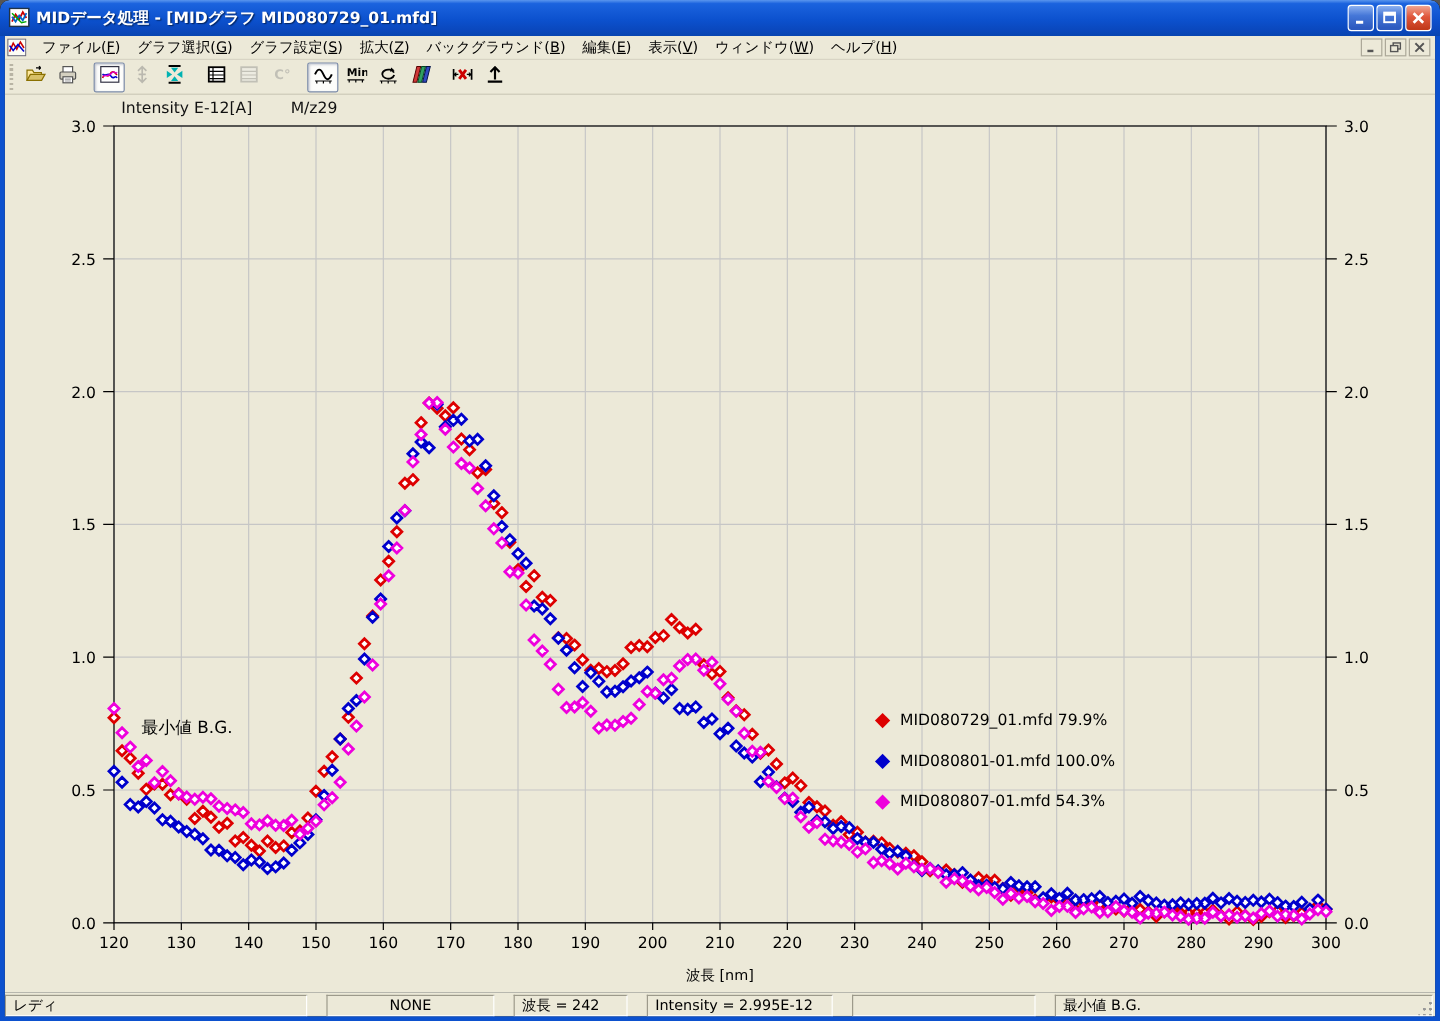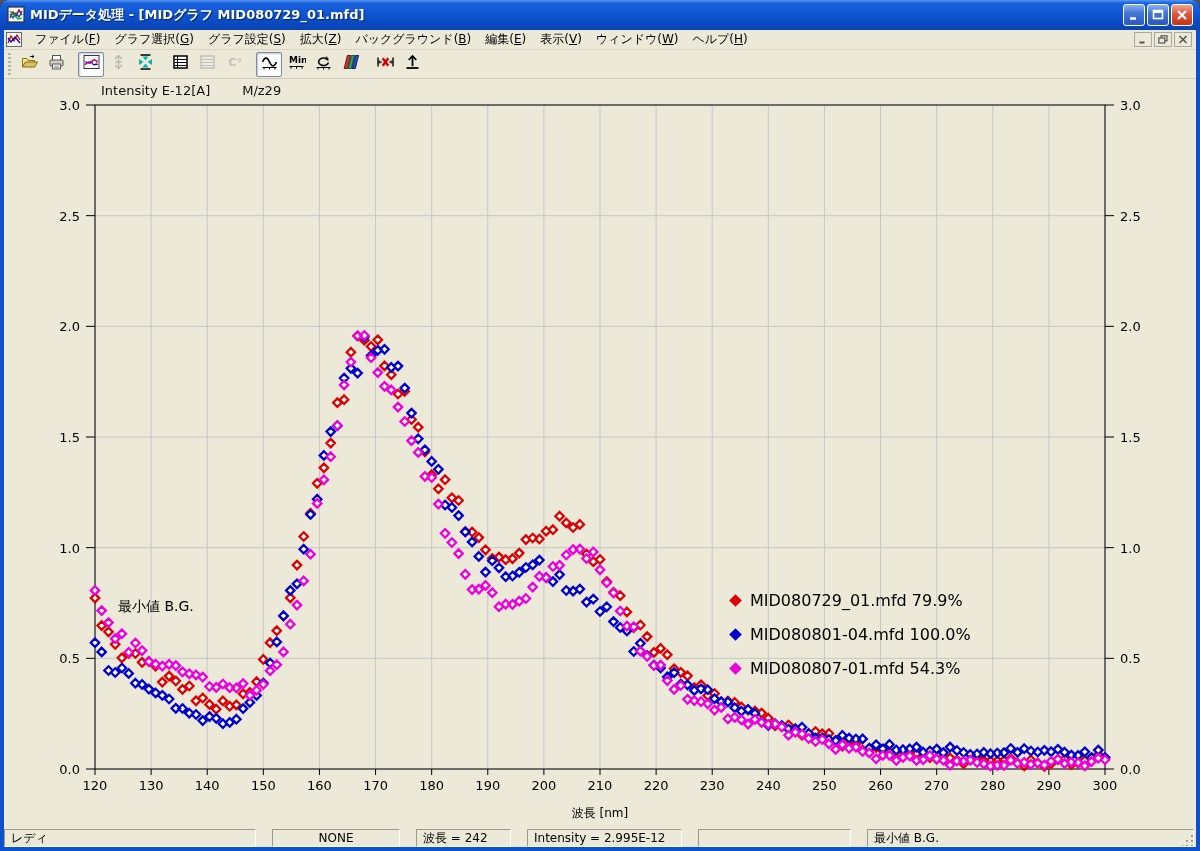--- a/index.html
+++ b/index.html
@@ -51,30 +51,30 @@
   .client{position:absolute;left:4px;top:79px;width:1192px;height:748px;background:#ECE9D8;}
   #plot-svg{position:absolute;left:0;top:0;}
   .tick{font:13px "DejaVu Sans","Liberation Sans",sans-serif;fill:#000;}
   .chart-header{position:absolute;left:97px;top:4px;font-size:13px;color:#111;}
   .chart-header span{margin-right:32px;}
   .annotation{position:absolute;left:114px;top:519px;font-size:14px;color:#000;}
   .xlabel{position:absolute;left:91px;top:726px;width:1010px;text-align:center;font-size:12px;color:#000;}
   .legend{position:absolute;left:727px;top:512px;}
   .legend-row{display:flex;align-items:center;height:19px;margin-bottom:15px;}
   .legend-marker{width:9px;height:9px;transform:rotate(45deg);margin-right:10px;}
-  .legend-label{font-size:16px;color:#000;white-space:nowrap;}
+  .legend-label{font-size:13px;color:#000;white-space:nowrap;}
   
   .statusbar{
     position:absolute;left:4px;top:827px;width:1192px;height:20px;background:#ECE9D8;
     display:flex;align-items:stretch;font-size:12px;color:#000;padding-top:2px;gap:14px;
   }
   .panel{border:1px solid;border-color:#9d9a8b #fff #fff #9d9a8b;margin-right:2px;
     display:flex;align-items:center;padding:0 6px;white-space:nowrap;overflow:hidden;}
   .p-ready{width:252px;}
-  .p-none{width:128px;justify-content:center;}
+  .p-none{width:140px;justify-content:center;}
   .p-wl{width:95px;}
   .p-int{width:155px;}
   .p-empty{width:153px;}
   .p-min{flex:1;}
   .gripdots{position:absolute;right:1px;bottom:1px;width:13px;height:13px;
     background:
       radial-gradient(circle at 10px 3px,#999 1px,transparent 1.4px),
       radial-gradient(circle at 10px 8px,#999 1px,transparent 1.4px),
       radial-gradient(circle at 5px 8px,#999 1px,transparent 1.4px),
       radial-gradient(circle at 10px 13px,#999 1px,transparent 1.4px),
@@ -365,21 +365,21 @@
       <span>Intensity E-12[A]</span><span>M/z29</span>
     </div>
     <div class="annotation">最小値 B.G.</div>
     <div class="legend">
       <div class="legend-row">
         <span class="legend-marker" style="background: rgb(221, 0, 0);"></span>
         <span class="legend-label">MID080729_01.mfd 79.9%</span>
       </div>
       <div class="legend-row">
         <span class="legend-marker" style="background: rgb(0, 0, 204);"></span>
-        <span class="legend-label">MID080801-04.mfd 100.0%</span>
+        <span class="legend-label">MID080801-01.mfd 100.0%</span>
       </div>
       <div class="legend-row">
         <span class="legend-marker" style="background: rgb(238, 0, 221);"></span>
         <span class="legend-label">MID080807-01.mfd 54.3%</span>
       </div>
     </div>
     <div class="xlabel">波長 [nm]</div>
   </div>
 
   <div class="statusbar">

